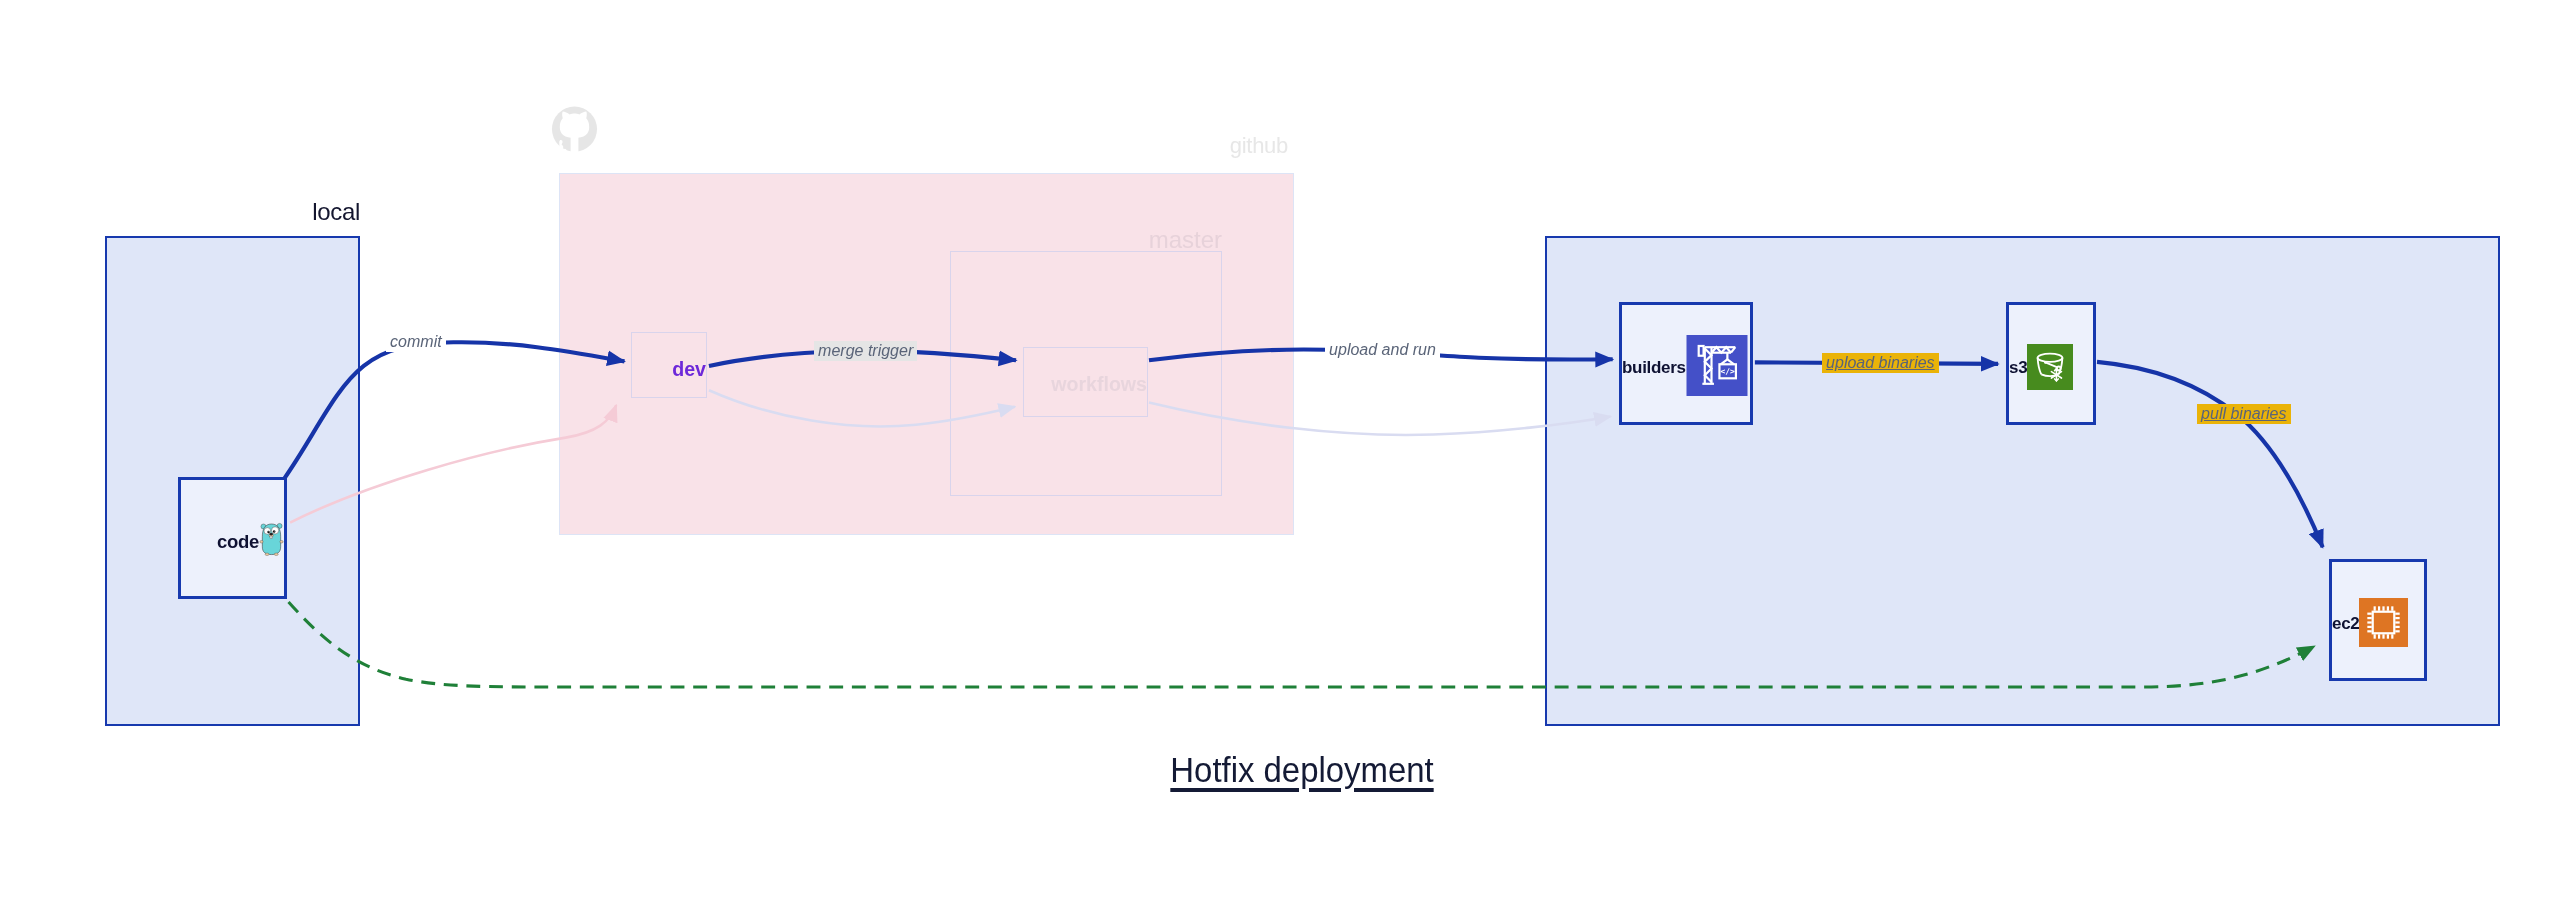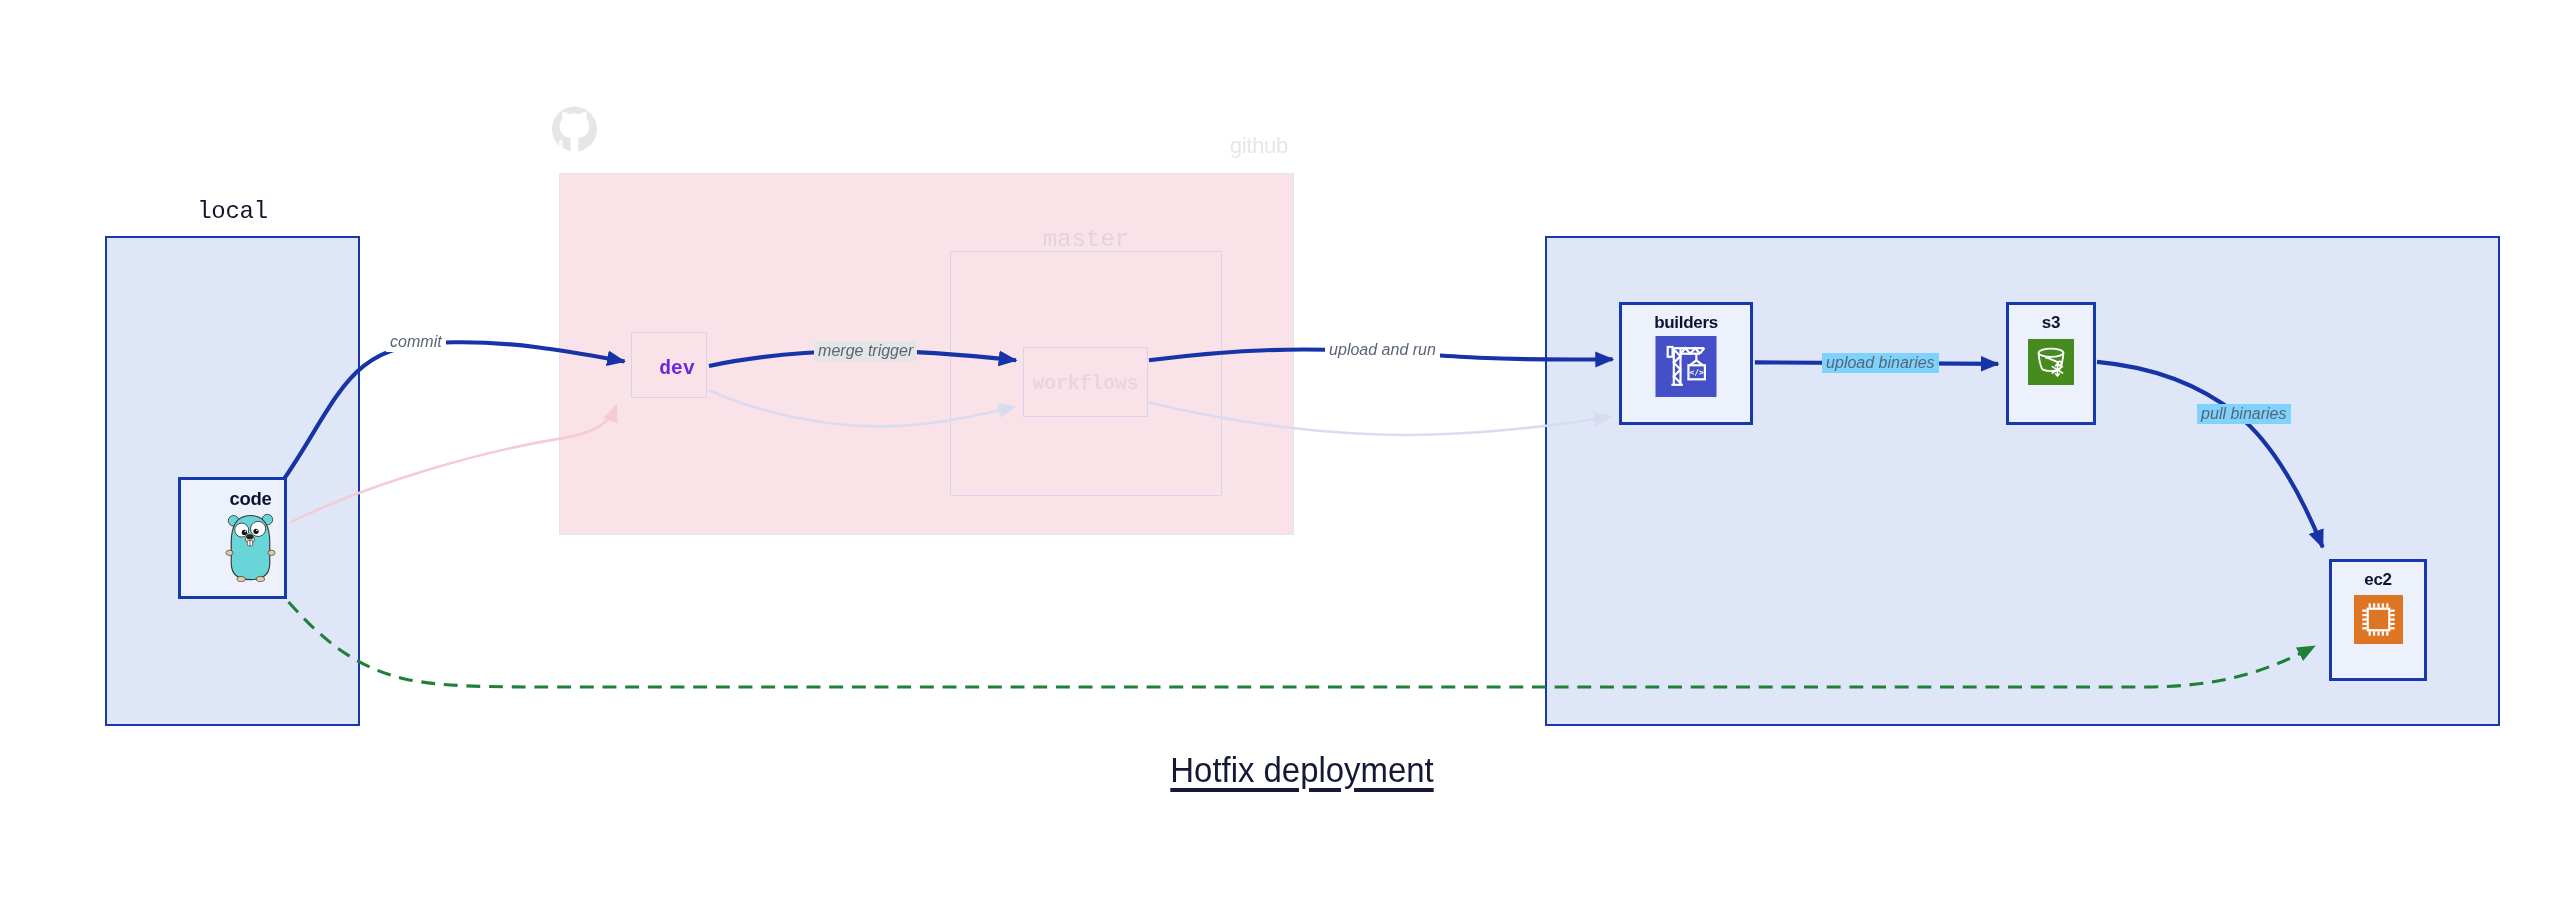--- a/index.html
+++ b/index.html
@@ -3,35 +3,35 @@
 <meta charset="utf-8">
 <style>
   html,body{margin:0;padding:0;background:#ffffff;}
   #canvas{position:relative;width:2604px;height:902px;background:#ffffff;overflow:hidden;
           font-family:"Liberation Sans", sans-serif;}
   
   .container{position:absolute;box-sizing:border-box;}
   .container.blue{background:#dfe6f8;border:2.6px solid #1739ae;}
   .container.pink{background:#f9e2e8;border:1.5px solid #dde4f6;}
   .container-label{position:absolute;color:#14162f;font-size:24px;letter-spacing:-0.3px;}
-  .center{text-align:center;font-family:Liberation Mono, monospace;}
+  .center{text-align:right;}
   
   .faded-box{position:absolute;box-sizing:border-box;border:1.5px solid #d9d4ec;background:transparent;}
   .faded-label{position:absolute;font-weight:bold;}
   
   .node{position:absolute;box-sizing:border-box;background:#edf1fc;border:3.6px solid #1739ae;
-        display:flex;flex-direction:column;align-items:center;}
+        display:flex;flex-direction:row;align-items:center;}
   .node-label{color:#0f1233;font-weight:bold;font-size:17px;margin-top:8.2px;letter-spacing:-0.3px;}
   .node-icon{display:block;}
   
   .edge-label{position:absolute;z-index:3;font-style:italic;font-size:16px;color:#5a6478;
               padding:1px 4.1px;white-space:nowrap;}
   .bg-white{background:#ffffff;}
   .bg-pink{background:#e5e5e5;}
-  .bg-lav{background:#7dd3fc;}
+  .bg-lav{background:#eab308;text-decoration:underline;}
   
   #edges{position:absolute;left:0;top:0;z-index:2;pointer-events:none;}
   .z3{z-index:3;}
   
   #title{position:absolute;left:50%;top:750px;transform:translateX(-50%) scaleX(0.94);
          font-size:35px;color:#141a35;text-decoration:underline;
          text-decoration-thickness:3.6px;text-underline-offset:6.2px;white-space:nowrap;}
 </style>
 </head>
 <body>

